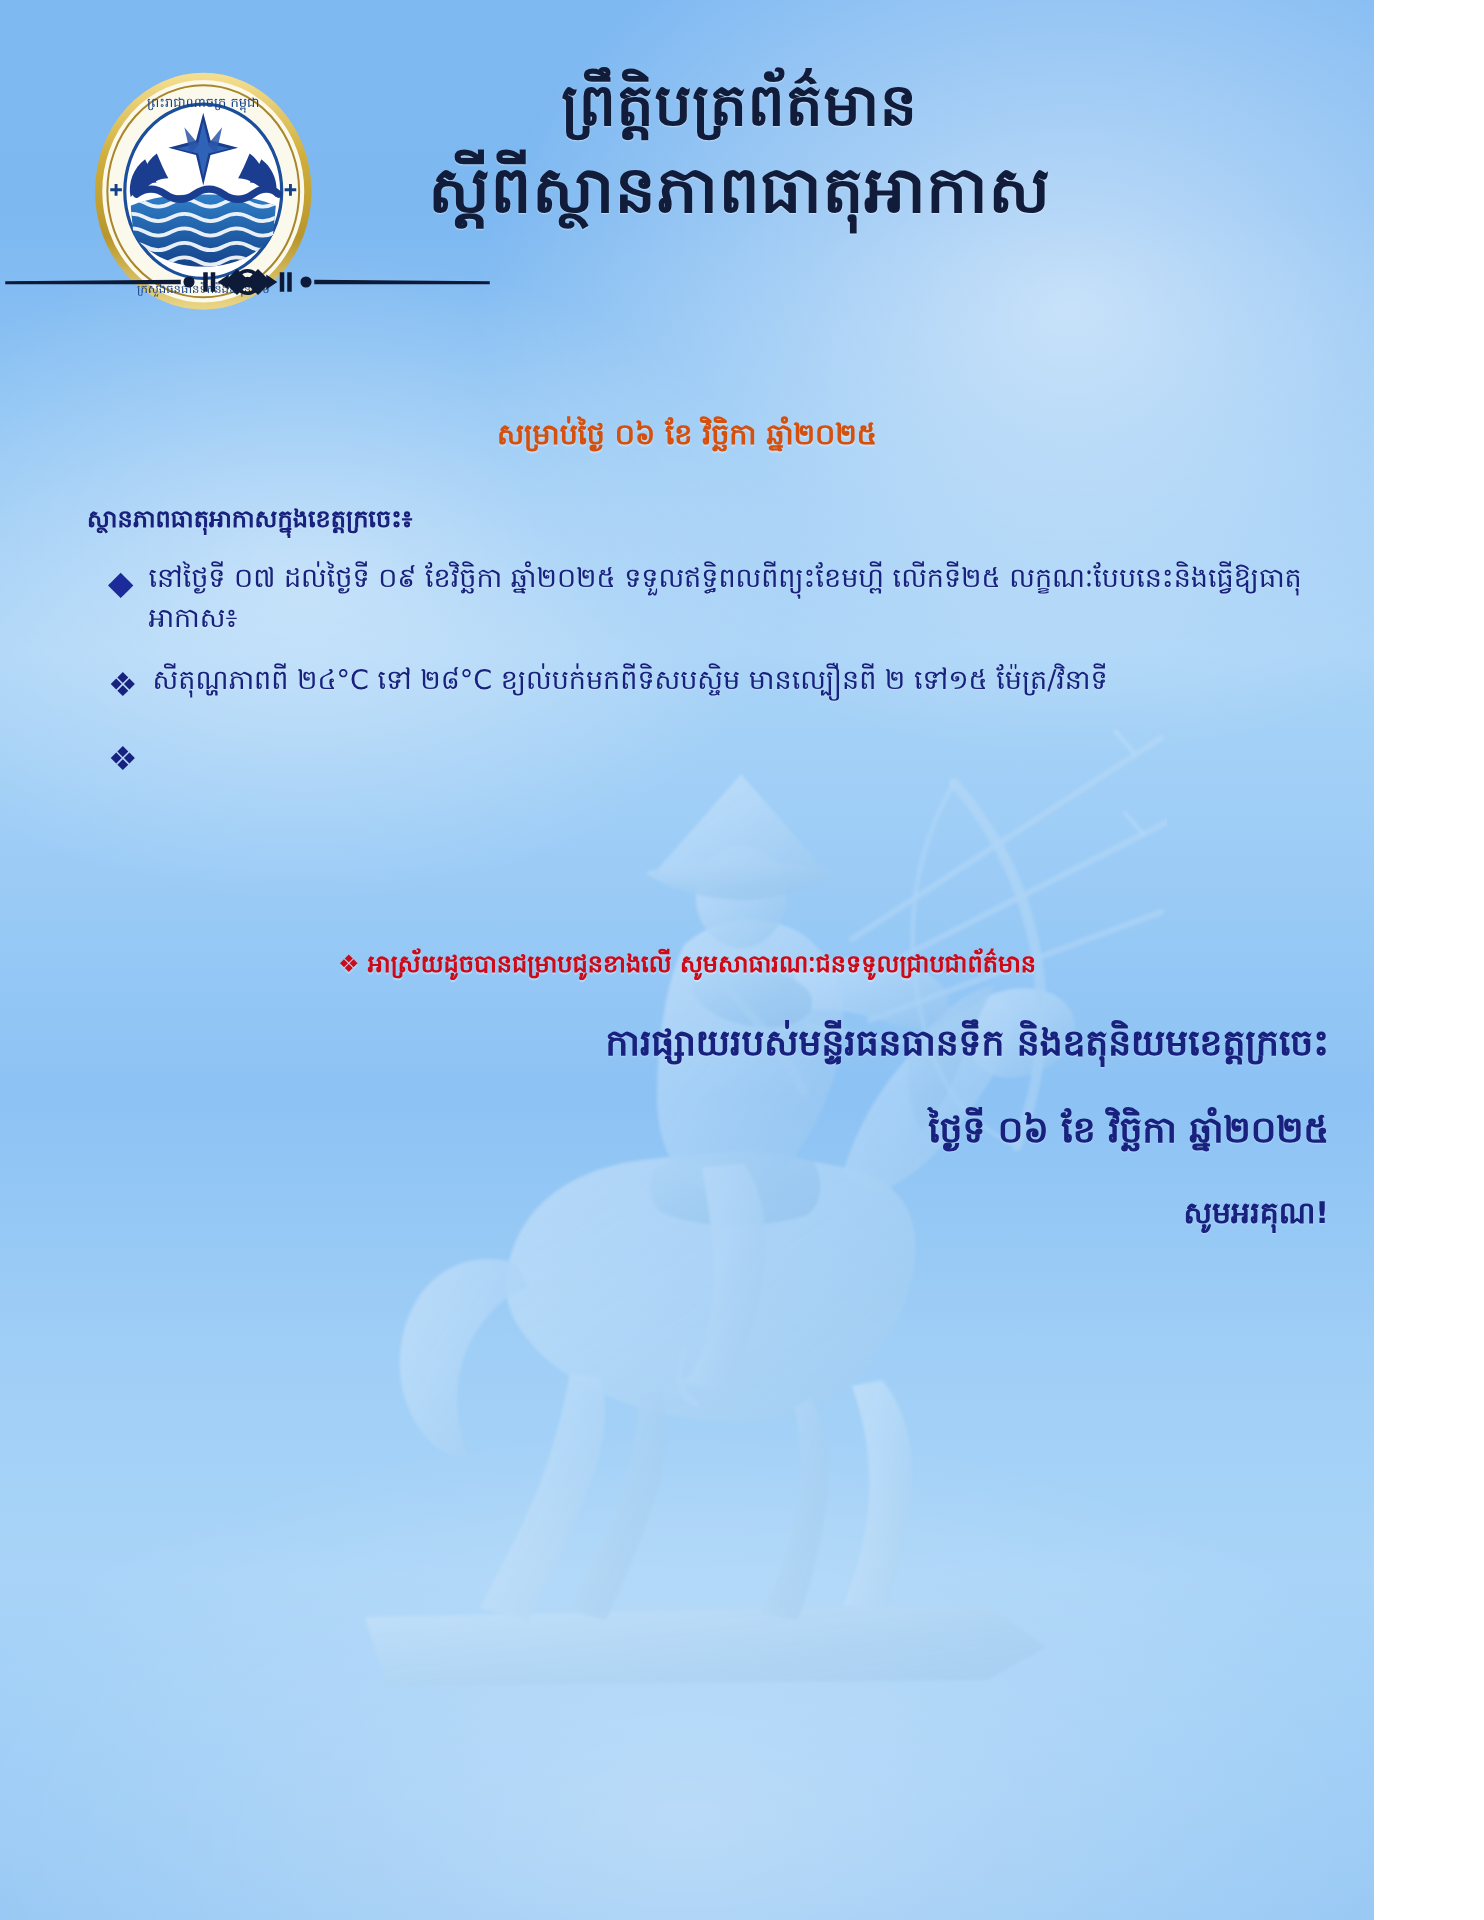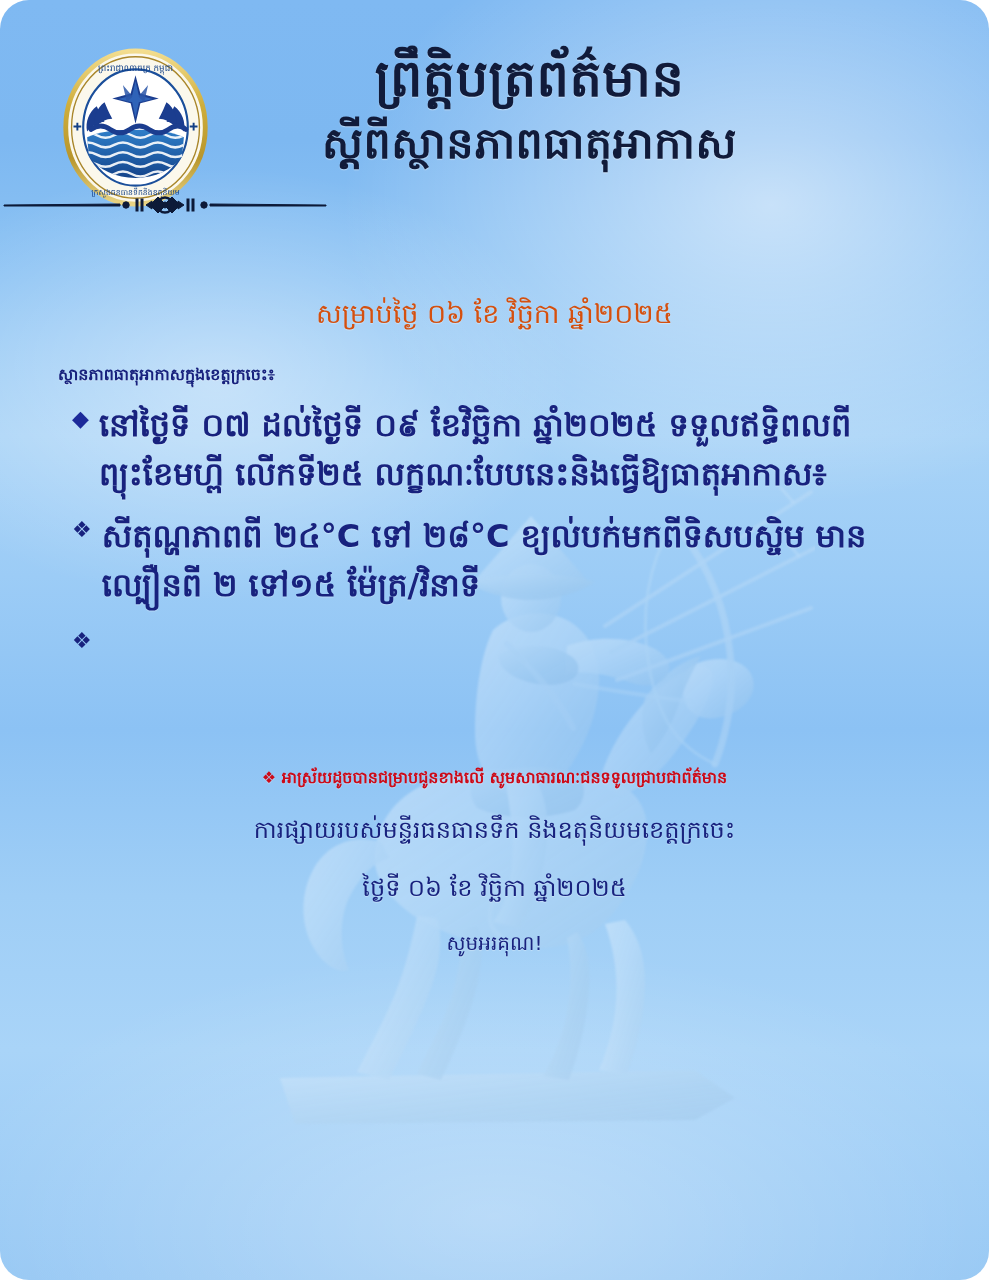--- a/index.html
+++ b/index.html
@@ -4,41 +4,40 @@
 <title>Weather Bulletin Poster</title>
 <style>
   html, body {
     margin: 0;
     padding: 0;
     background: #ffffff;
   }
 
   #poster {
     position: relative;
-    width: 989px;
+    width: 916px;
     height: 1280px;
     overflow: hidden;
     font-family: "DejaVu Sans", "Liberation Sans", sans-serif;
     
     background:
       radial-gradient(ellipse 70% 38% at 78% 16%, rgba(255,255,255,0.55) 0%, rgba(255,255,255,0.0) 62%),
       radial-gradient(ellipse 55% 26% at 22% 30%, rgba(255,255,255,0.40) 0%, rgba(255,255,255,0.0) 65%),
       radial-gradient(ellipse 80% 30% at 50% 95%, rgba(255,255,255,0.30) 0%, rgba(255,255,255,0.0) 70%),
       linear-gradient(180deg,
         #7fb9f2 0%,
         #7db8f1 11%,
         #8ec4f4 22%,
         #a8d3f7 34%,
         #9cccf6 45%,
         #8cc2f4 57%,
         #9fcef6 70%,
         #a9d4f8 82%,
         #9ecdf6 92%,
         #97c8f4 100%);
-    border-radius: 29px;
   }
 
   
   #statue-watermark {
     position: absolute;
     left: 50%;
     top: 430px;
     transform: translateX(-50%);
     width: 640px;
     height: 730px;
@@ -67,21 +66,21 @@
   .header-titles {
     width: 100%;
     text-align: center;
     padding-left: 70px;
     box-sizing: border-box;
   }
 
   .title-line {
     color: #111b3a;
     font-weight: bold;
-    font-size: 51px;
+    font-size: 39px;
     line-height: 1.38;
     letter-spacing: 0.5px;
     text-shadow: 0 1px 1px rgba(255,255,255,0.45);
   }
   .title-line.second { font-size: 43px; }
 
   
   .divider {
     position: relative;
     z-index: 3;
@@ -99,22 +98,22 @@
   }
   .subject-line1 {
     color: #1a2ba8;
     font-weight: bold;
     font-size: 26px;
     line-height: 1.5;
     text-shadow: 0 1px 1px rgba(255,255,255,0.35);
   }
   .subject-line2 {
     color: #d4500f;
-    font-weight: normal;
-    font-size: 27px;
+    font-weight: bold;
+    font-size: 19px;
     line-height: 1.6;
     margin-top: 6px;
     text-shadow: 0 1px 1px rgba(255,255,255,0.35);
   }
 
   
   .body-block {
     position: relative;
     z-index: 3;
     margin-top: 28px;
@@ -140,22 +139,22 @@
     font-size: 22px;
     line-height: 1.48;
     color: #18227e;
     margin-right: 10px;
     padding-top: 2px;
   }
   .bullet-mark.diamond { color: #1c2a9a; }
   .bullet-mark.floret  { color: #18227e; }
 
   .bullet-text {
-    font-size: 32px;
-    font-weight: bold;
+    font-size: 18px;
+    font-weight: normal;
     line-height: 1.52;
     color: #18227e;
     text-shadow: 0 1px 1px rgba(255,255,255,0.3);
   }
 
   
   .footer-block {
     position: relative;
     z-index: 3;
     text-align: center;
@@ -164,25 +163,26 @@
   }
   .footer-red {
     color: #cc0a18;
     font-weight: bold;
     font-size: 16px;
     line-height: 1.5;
     text-shadow: 0 1px 1px rgba(255,255,255,0.35);
   }
   .footer-navy {
     color: #18227e;
-    font-weight: normal;
+    font-weight: bold;
     font-size: 24px;
     line-height: 1.5;
     margin-top: 22px;
     text-shadow: 0 1px 1px rgba(255,255,255,0.35);
+    text-align: right;
   }
   .footer-navy.date { }
   .footer-navy.thanks { font-size: 20px; }
 </style>
 </head>
 <body>
 
 <div id="poster">
 
   

